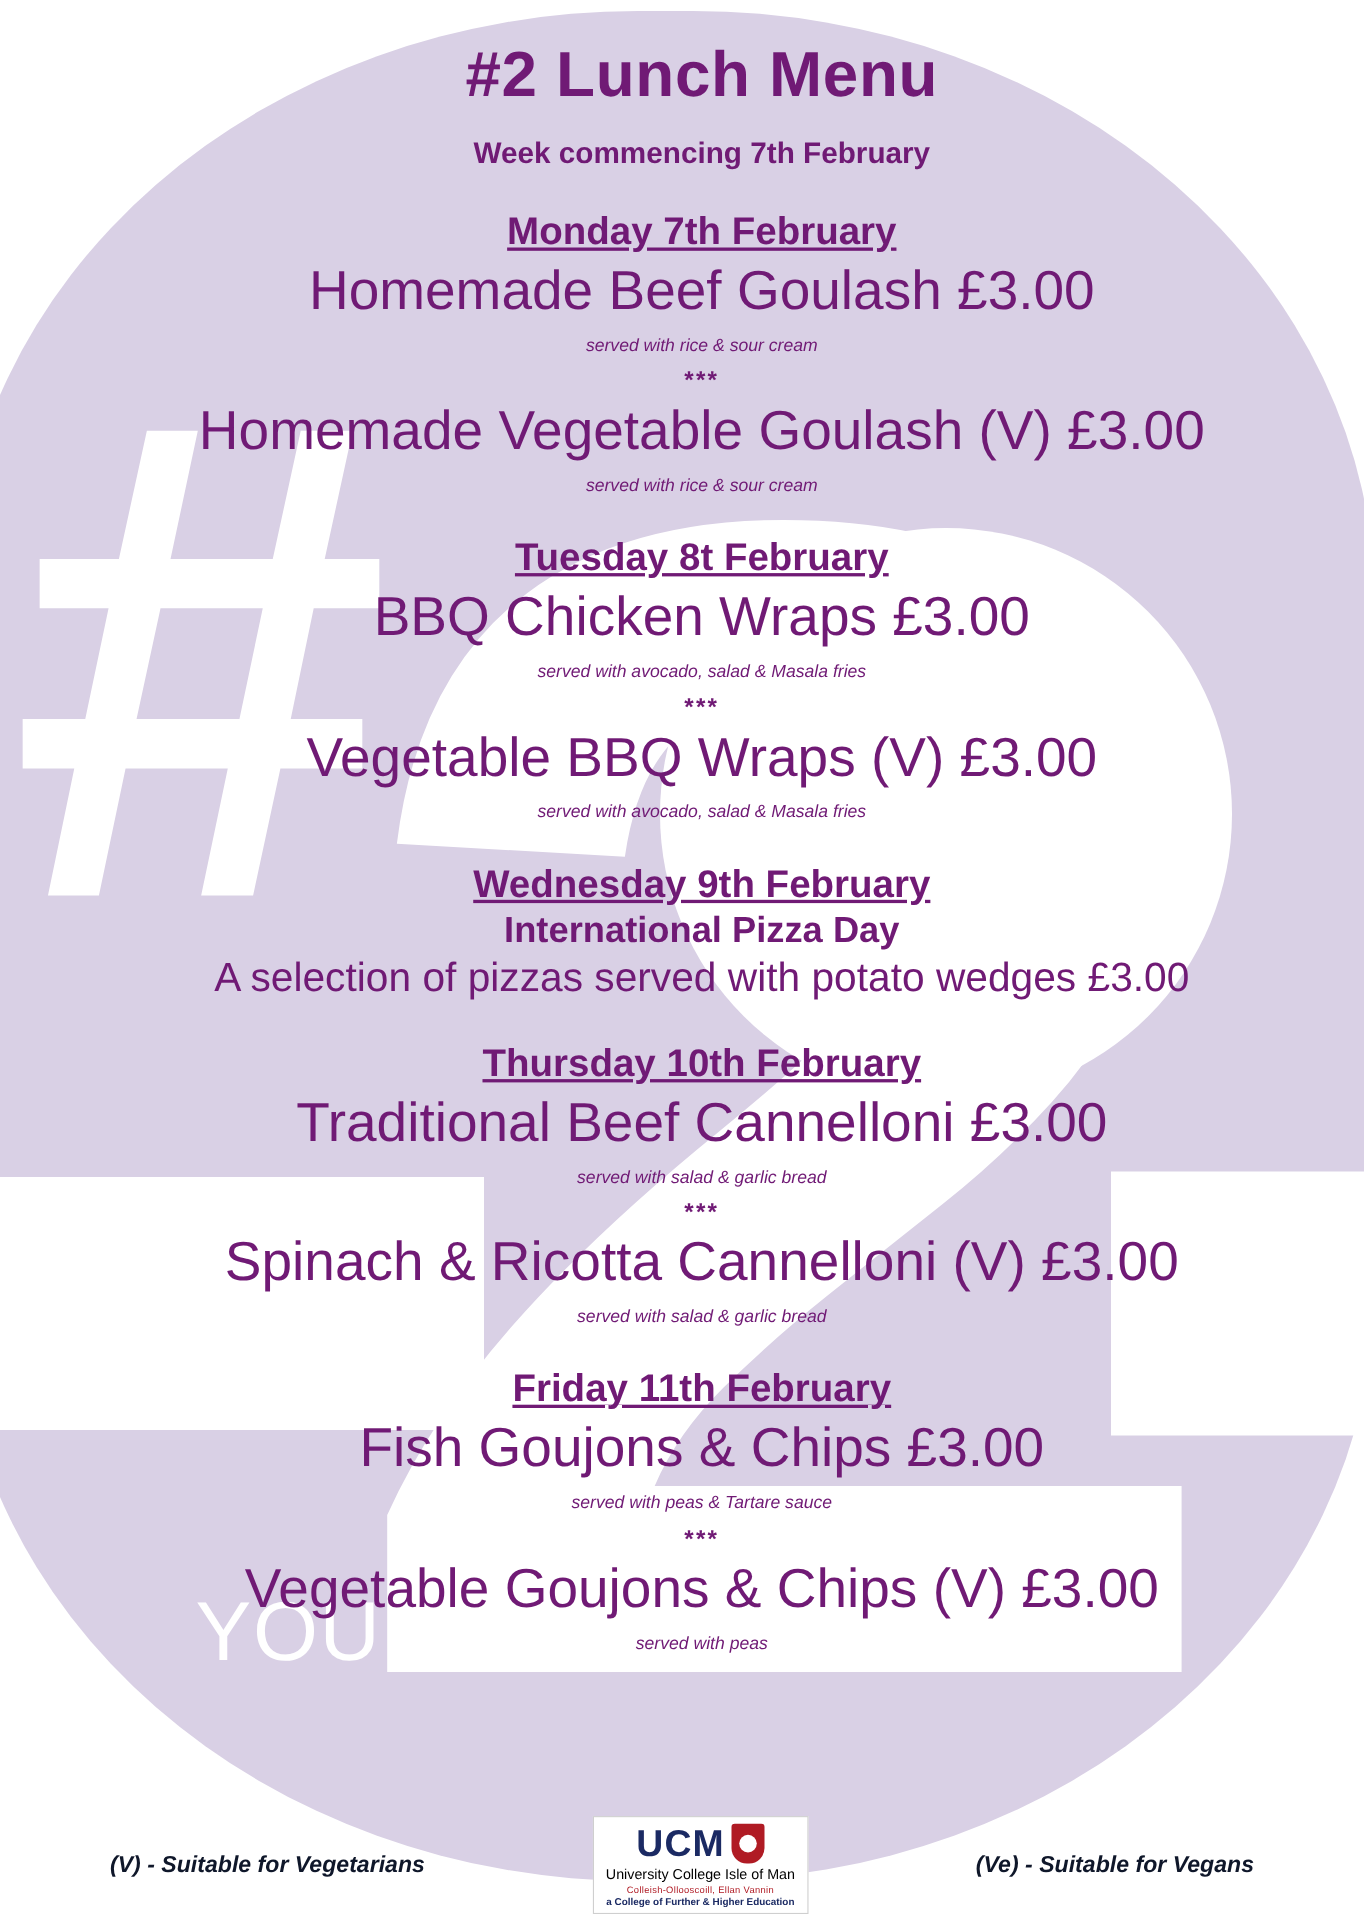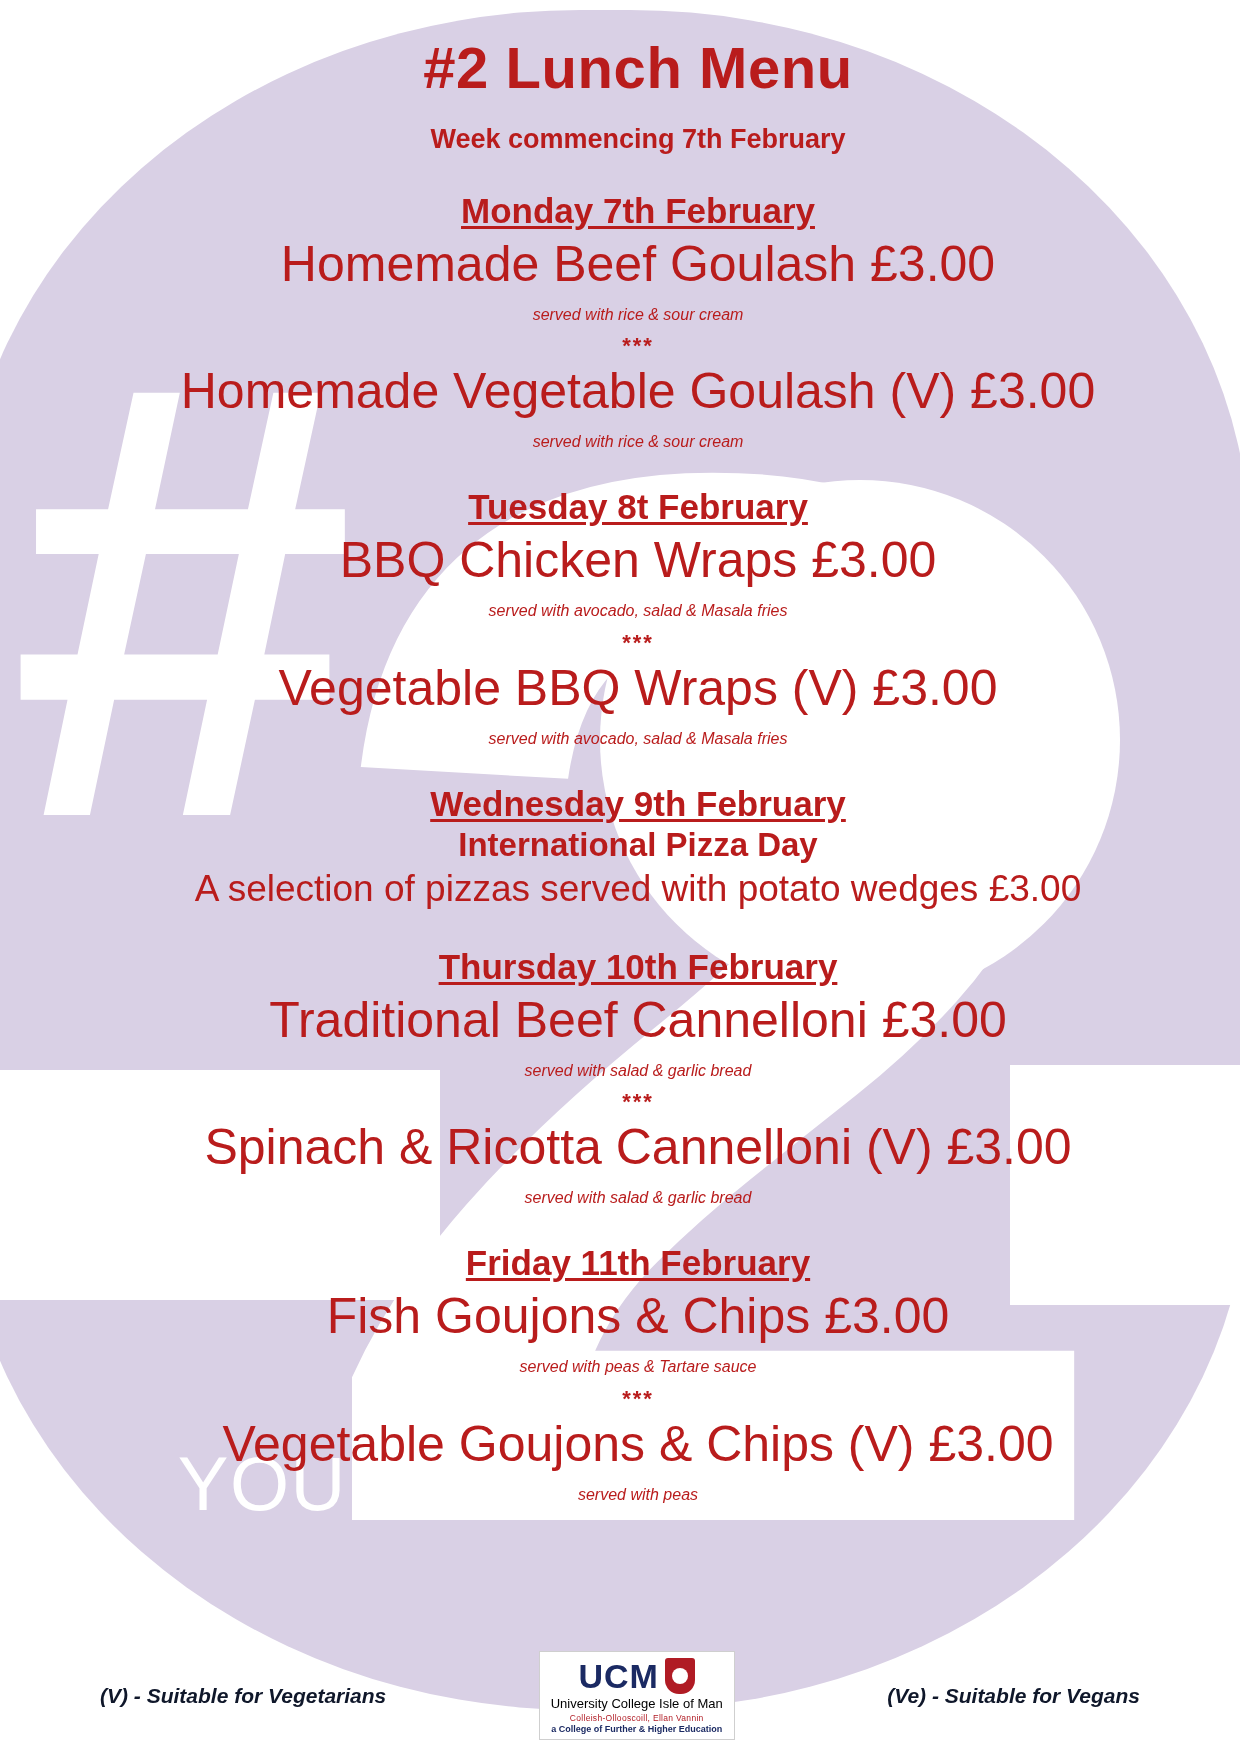--- a/index.html
+++ b/index.html
@@ -100,21 +100,21 @@
     white-space: nowrap;
     margin-top: 22px;
   }
 
   
   .content {
     position: relative;
     z-index: 5;
     padding: 30px 60px 0 96px;
     text-align: center;
-    color: #b91c1c;
+    color: #701a75;
   }
   .menu-title {
     font-size: 58px;
     font-weight: 700;
     letter-spacing: 0.01em;
     line-height: 1.1;
     margin: 6px 0 0 0;
   }
   .menu-subtitle {
     font-size: 27px;

